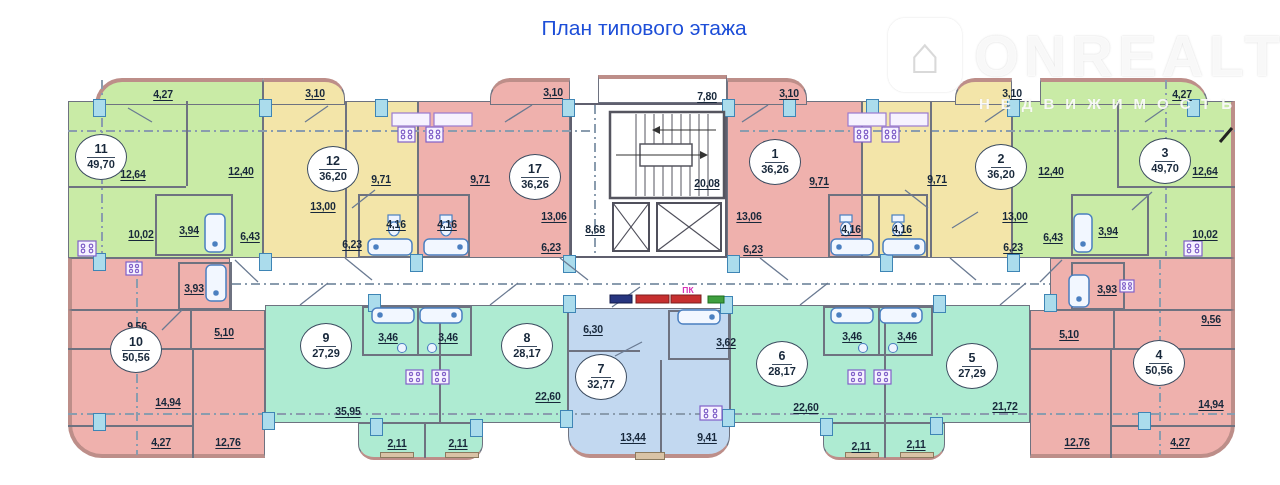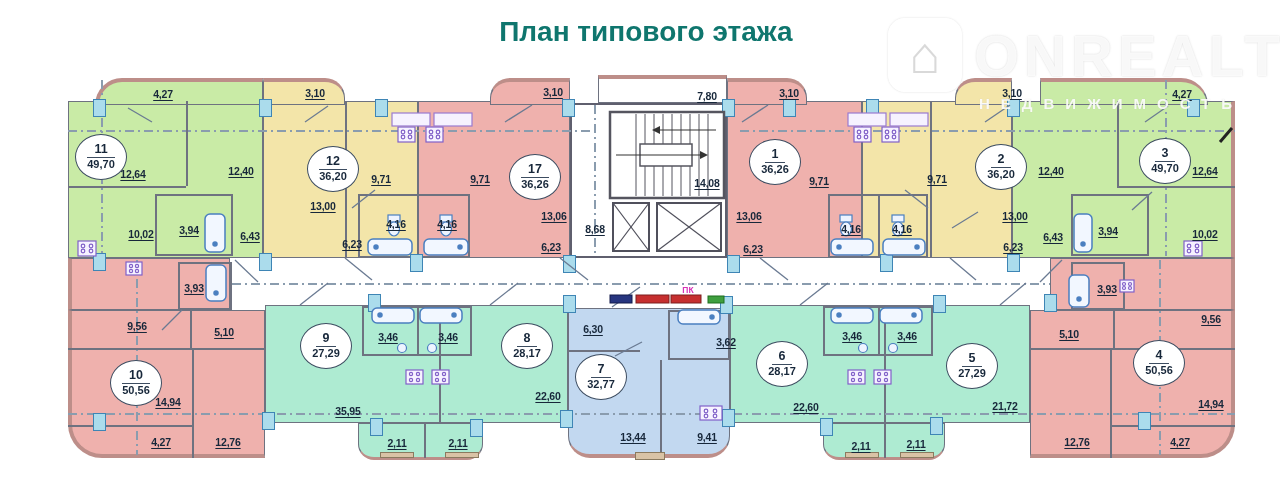--- a/index.html
+++ b/index.html
@@ -1,19 +1,19 @@
 <!DOCTYPE html>
 <html><head>
 <meta charset="utf-8">
 <style>
   html,body{margin:0;padding:0}
   body{width:1280px;height:485px;position:relative;background:#fff;
        font-family:"Liberation Sans",sans-serif;overflow:hidden}
   .title{position:absolute;left:50%;top:16px;transform:translateX(-48%);
-         font-size:28px;font-weight:700;color:#0f766e;white-space:nowrap;z-index:10}
+         font-size:21px;font-weight:400;color:#1d4ed8;white-space:nowrap;z-index:10}
   
   .b{position:absolute;border:1.6px solid #6e7280;box-sizing:border-box;z-index:1}
   
   .m{position:absolute;transform:translate(-50%,-50%);font-size:10.5px;font-weight:700;
      color:#17273a;text-decoration:underline;text-underline-offset:2px;
      letter-spacing:-0.2px;white-space:nowrap;z-index:7}
   .pk{position:absolute;transform:translate(-50%,-50%);font-size:8.5px;font-weight:700;
       color:#d633b8;z-index:7}
   
   .circ{position:absolute;transform:translate(-50%,-50%);width:50px;height:44px;background:#fff;
@@ -379,21 +379,21 @@
 <span class="m" style="left:189px;top:230px">3,94</span>
 <span class="m" style="left:250px;top:236px">6,43</span>
 <span class="m" style="left:381px;top:179px">9,71</span>
 <span class="m" style="left:323px;top:206px">13,00</span>
 <span class="m" style="left:396px;top:224px">4,16</span>
 <span class="m" style="left:352px;top:244px">6,23</span>
 <span class="m" style="left:480px;top:179px">9,71</span>
 <span class="m" style="left:447px;top:224px">4,16</span>
 <span class="m" style="left:554px;top:216px">13,06</span>
 <span class="m" style="left:551px;top:247px">6,23</span>
-<span class="m" style="left:707px;top:183px">14,08</span>
+<span class="m" style="left:707px;top:183px">20,08</span>
 <span class="m" style="left:595px;top:229px">8,68</span>
 <span class="m" style="left:819px;top:181px">9,71</span>
 <span class="m" style="left:749px;top:216px">13,06</span>
 <span class="m" style="left:851px;top:229px">4,16</span>
 <span class="m" style="left:753px;top:249px">6,23</span>
 <span class="m" style="left:937px;top:179px">9,71</span>
 <span class="m" style="left:1015px;top:216px">13,00</span>
 <span class="m" style="left:902px;top:229px">4,16</span>
 <span class="m" style="left:1013px;top:247px">6,23</span>
 <span class="m" style="left:1051px;top:171px">12,40</span>
@@ -449,21 +449,21 @@
     <span class="ca">36,26</span>
   </div>
 <div class="circ" style="left:1001px;top:167px">
     <span class="cn">2</span>
     <span class="ca">36,20</span>
   </div>
 <div class="circ" style="left:1165px;top:161px">
     <span class="cn">3</span>
     <span class="ca">49,70</span>
   </div>
-<div class="circ" style="left:136px;top:383px">
+<div class="circ" style="left:136px;top:350px">
     <span class="cn">10</span>
     <span class="ca">50,56</span>
   </div>
 <div class="circ" style="left:326px;top:346px">
     <span class="cn">9</span>
     <span class="ca">27,29</span>
   </div>
 <div class="circ" style="left:527px;top:346px">
     <span class="cn">8</span>
     <span class="ca">28,17</span>

